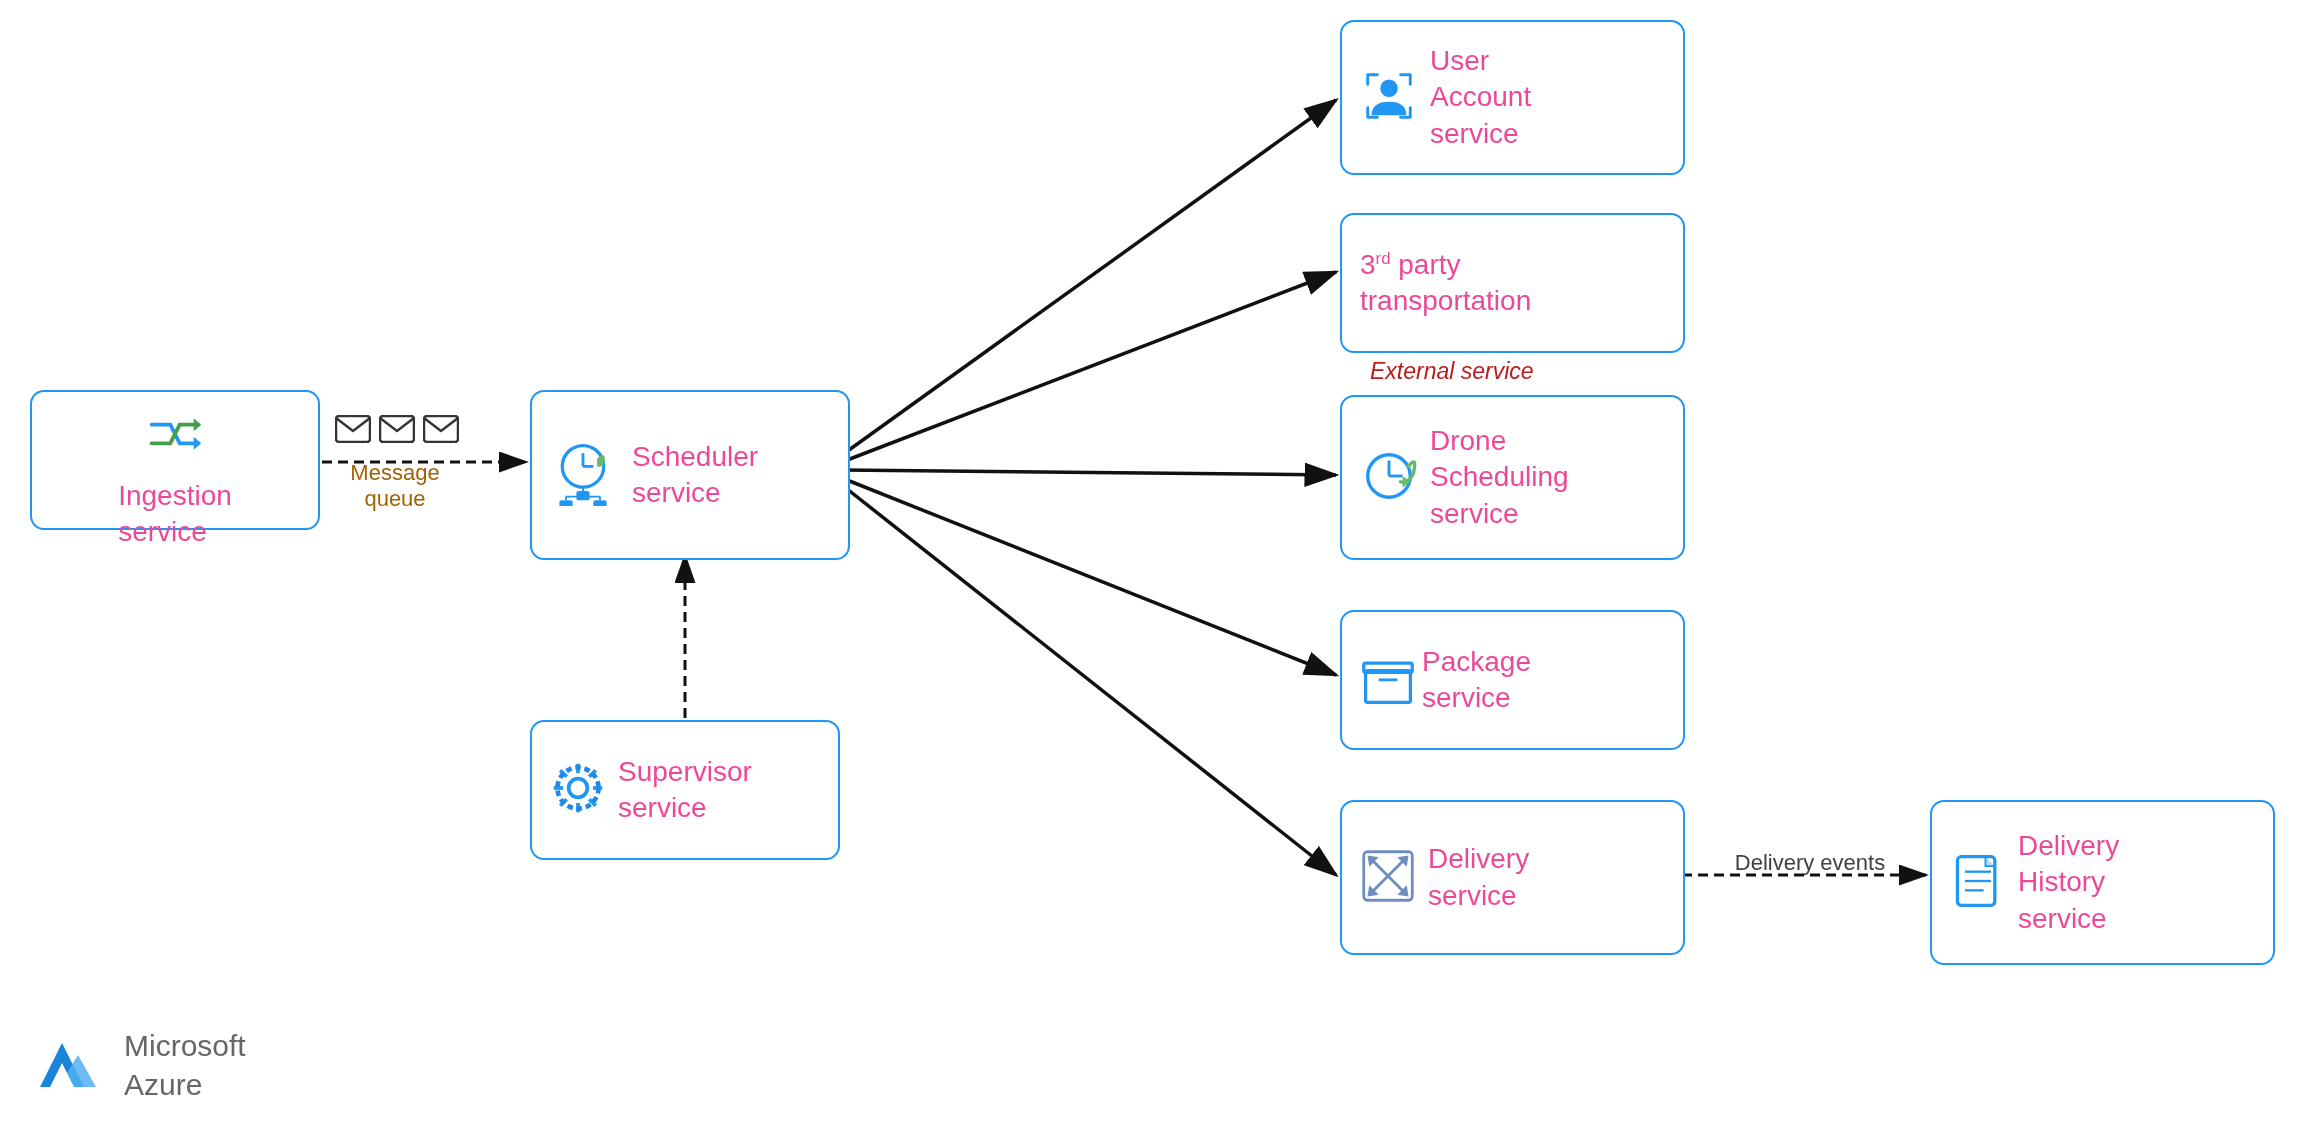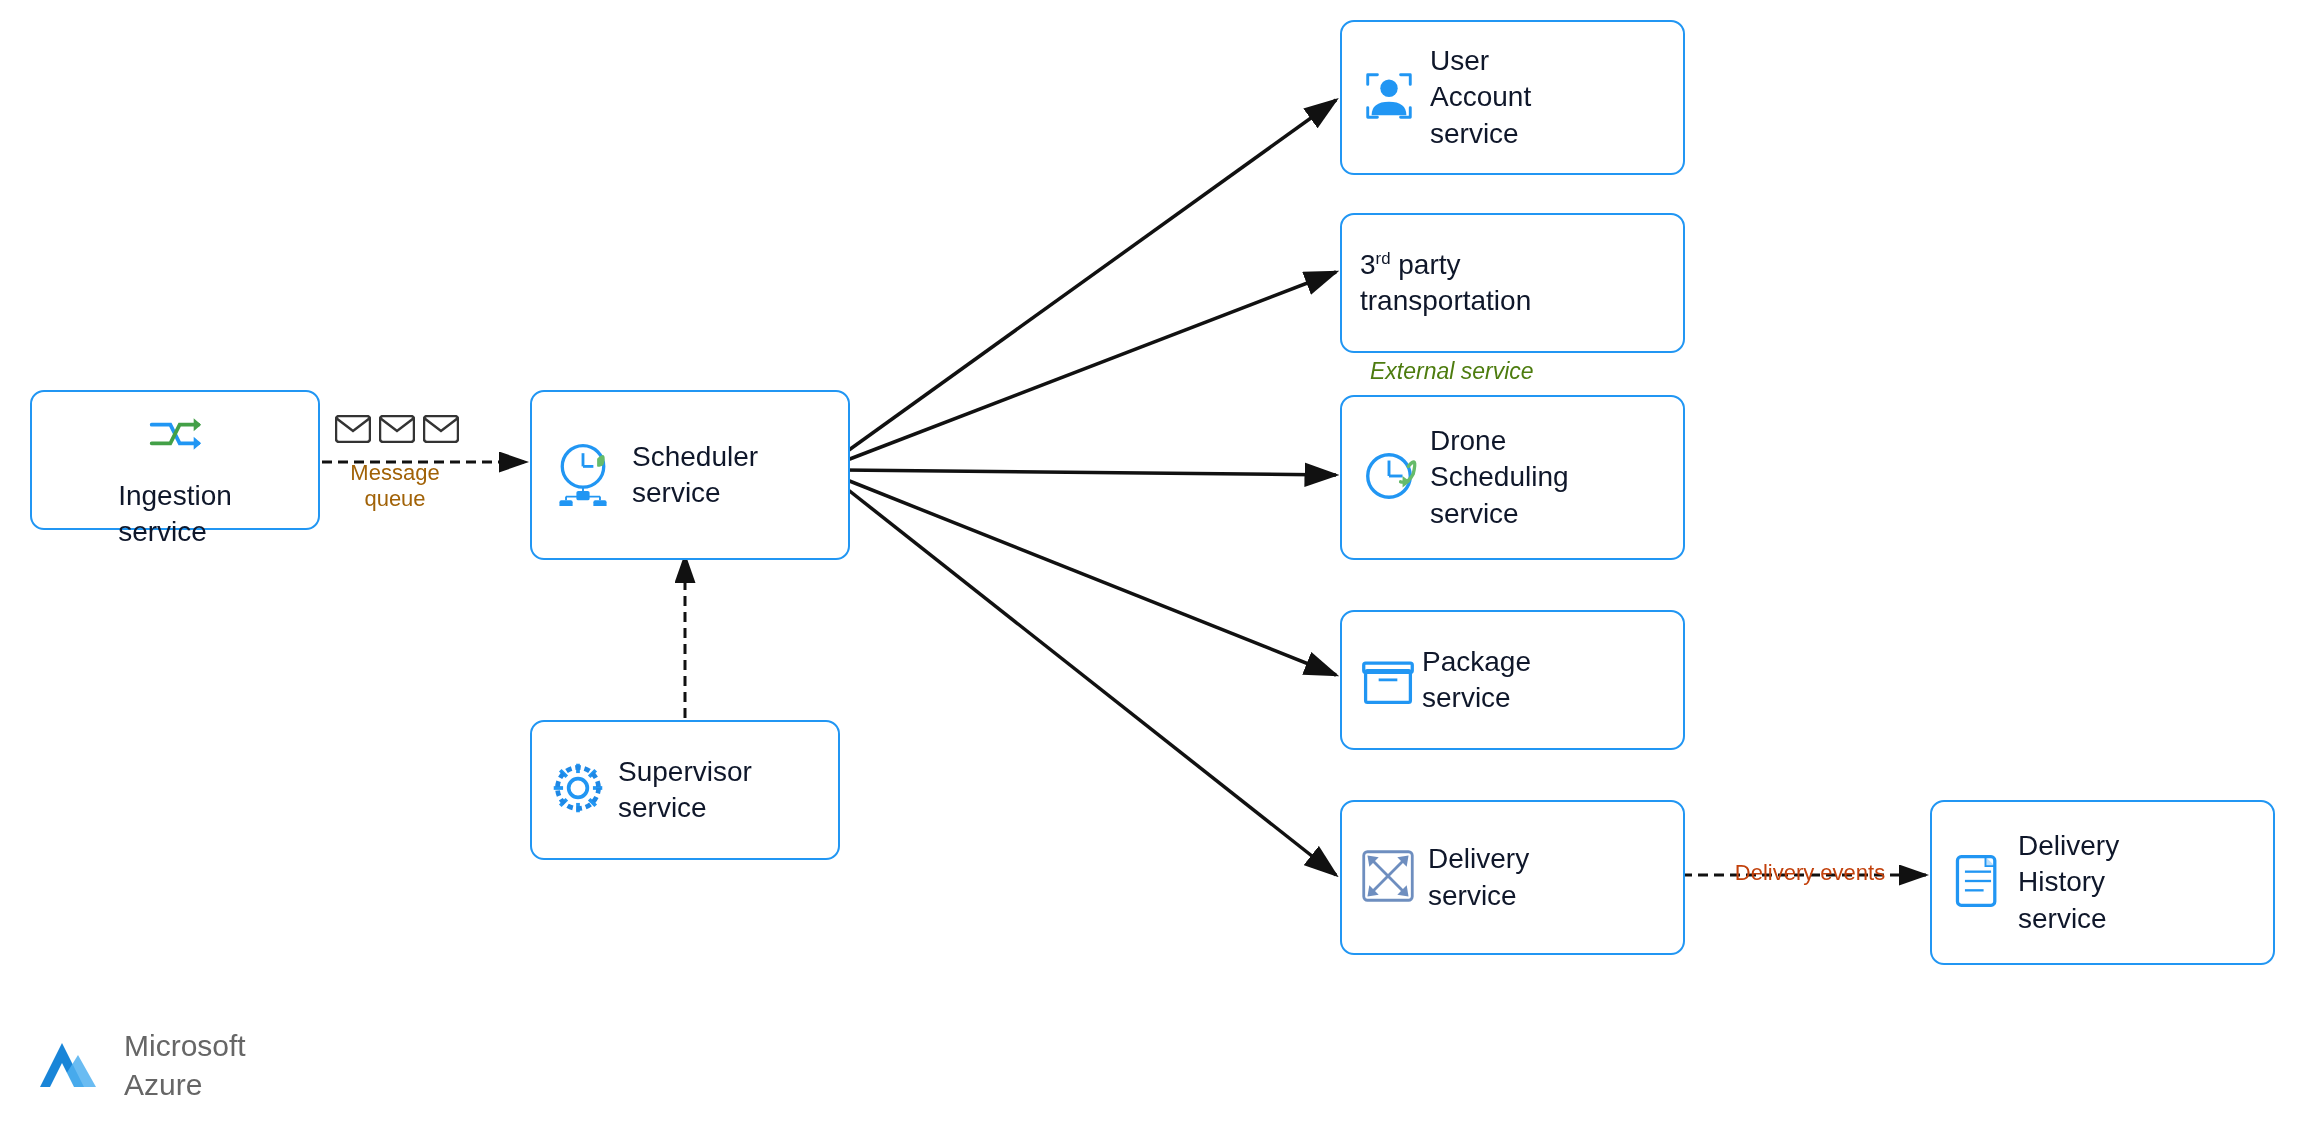--- a/index.html
+++ b/index.html
@@ -19,21 +19,21 @@
       background: #ffffff;
       display: flex;
       align-items: center;
       padding: 14px 18px;
       gap: 12px;
     }
 
     .service-label {
       font-size: 28px;
       font-weight: 400;
-      color: #0f172a;
+      color: #ec4899;
       line-height: 1.3;
     }
 
     .icon-wrap {
       flex-shrink: 0;
     }
 
     
     .azure-logo {
       position: absolute;
@@ -181,21 +181,21 @@
   </div>
   <div class="service-label">User<br>Account<br>service</div>
 </div>
 
 <div class="service-box" style="left:1340px;top:205px;width:345px;height:140px;margin-top:8px;">
   <div class="service-label" style="font-size:28px;">
     3<sup>rd</sup> party<br>transportation
   </div>
 </div>
 
-<div style="position:absolute;left:1370px;top:358px;font-size:23px;font-style:italic;color:#4d7c0f;">External service</div>
+<div style="position:absolute;left:1370px;top:358px;font-size:23px;font-style:italic;color:#b91c1c;">External service</div>
 
 <div class="service-box" style="left:1340px;top:395px;width:345px;height:165px;">
   <div class="icon-wrap">
     
     <svg viewBox="0 0 60 60" width="58" height="58">
       <circle cx="30" cy="30" r="22" fill="none" stroke="#2196F3" stroke-width="3.5"></circle>
       <line x1="30" y1="30" x2="30" y2="14" stroke="#2196F3" stroke-width="3"></line>
       <line x1="30" y1="30" x2="44" y2="30" stroke="#2196F3" stroke-width="3"></line>
       <path d="M50,20 Q60,8 55,28 Q50,38 42,36" fill="none" stroke="#66BB6A" stroke-width="3.5" stroke-linecap="round"></path>
       <polygon points="44,30 44,42 52,36" fill="#66BB6A"></polygon>
@@ -232,21 +232,21 @@
       <polygon points="52,52 40,50 50,40" fill="#6E8EBF"></polygon>
       <line x1="30" y1="30" x2="46" y2="14" stroke="#6E8EBF" stroke-width="3"></line>
       <polygon points="52,8 50,20 40,10" fill="#6E8EBF"></polygon>
       <line x1="30" y1="30" x2="14" y2="46" stroke="#6E8EBF" stroke-width="3"></line>
       <polygon points="8,52 10,40 20,50" fill="#6E8EBF"></polygon>
     </svg>
   </div>
   <div class="service-label">Delivery<br>service</div>
 </div>
 
-<div style="position:absolute;left:1705px;top:850px;font-size:22px;color:#c2410c;text-align:center;width:210px;margin-top:10px;">Delivery events</div>
+<div style="position:absolute;left:1705px;top:850px;font-size:22px;color:#404040;text-align:center;width:210px;">Delivery events</div>
 
 <div class="service-box" style="left:1930px;top:800px;width:345px;height:165px;">
   <div class="icon-wrap">
     
     <svg viewBox="0 0 60 60" width="56" height="56">
       <rect x="8" y="4" width="40" height="52" rx="4" fill="none" stroke="#2196F3" stroke-width="3.5"></rect>
 
       <line x1="16" y1="20" x2="44" y2="20" stroke="#2196F3" stroke-width="2.5"></line>
       <line x1="16" y1="30" x2="44" y2="30" stroke="#2196F3" stroke-width="2.5"></line>
       <line x1="16" y1="40" x2="36" y2="40" stroke="#2196F3" stroke-width="2.5"></line>

